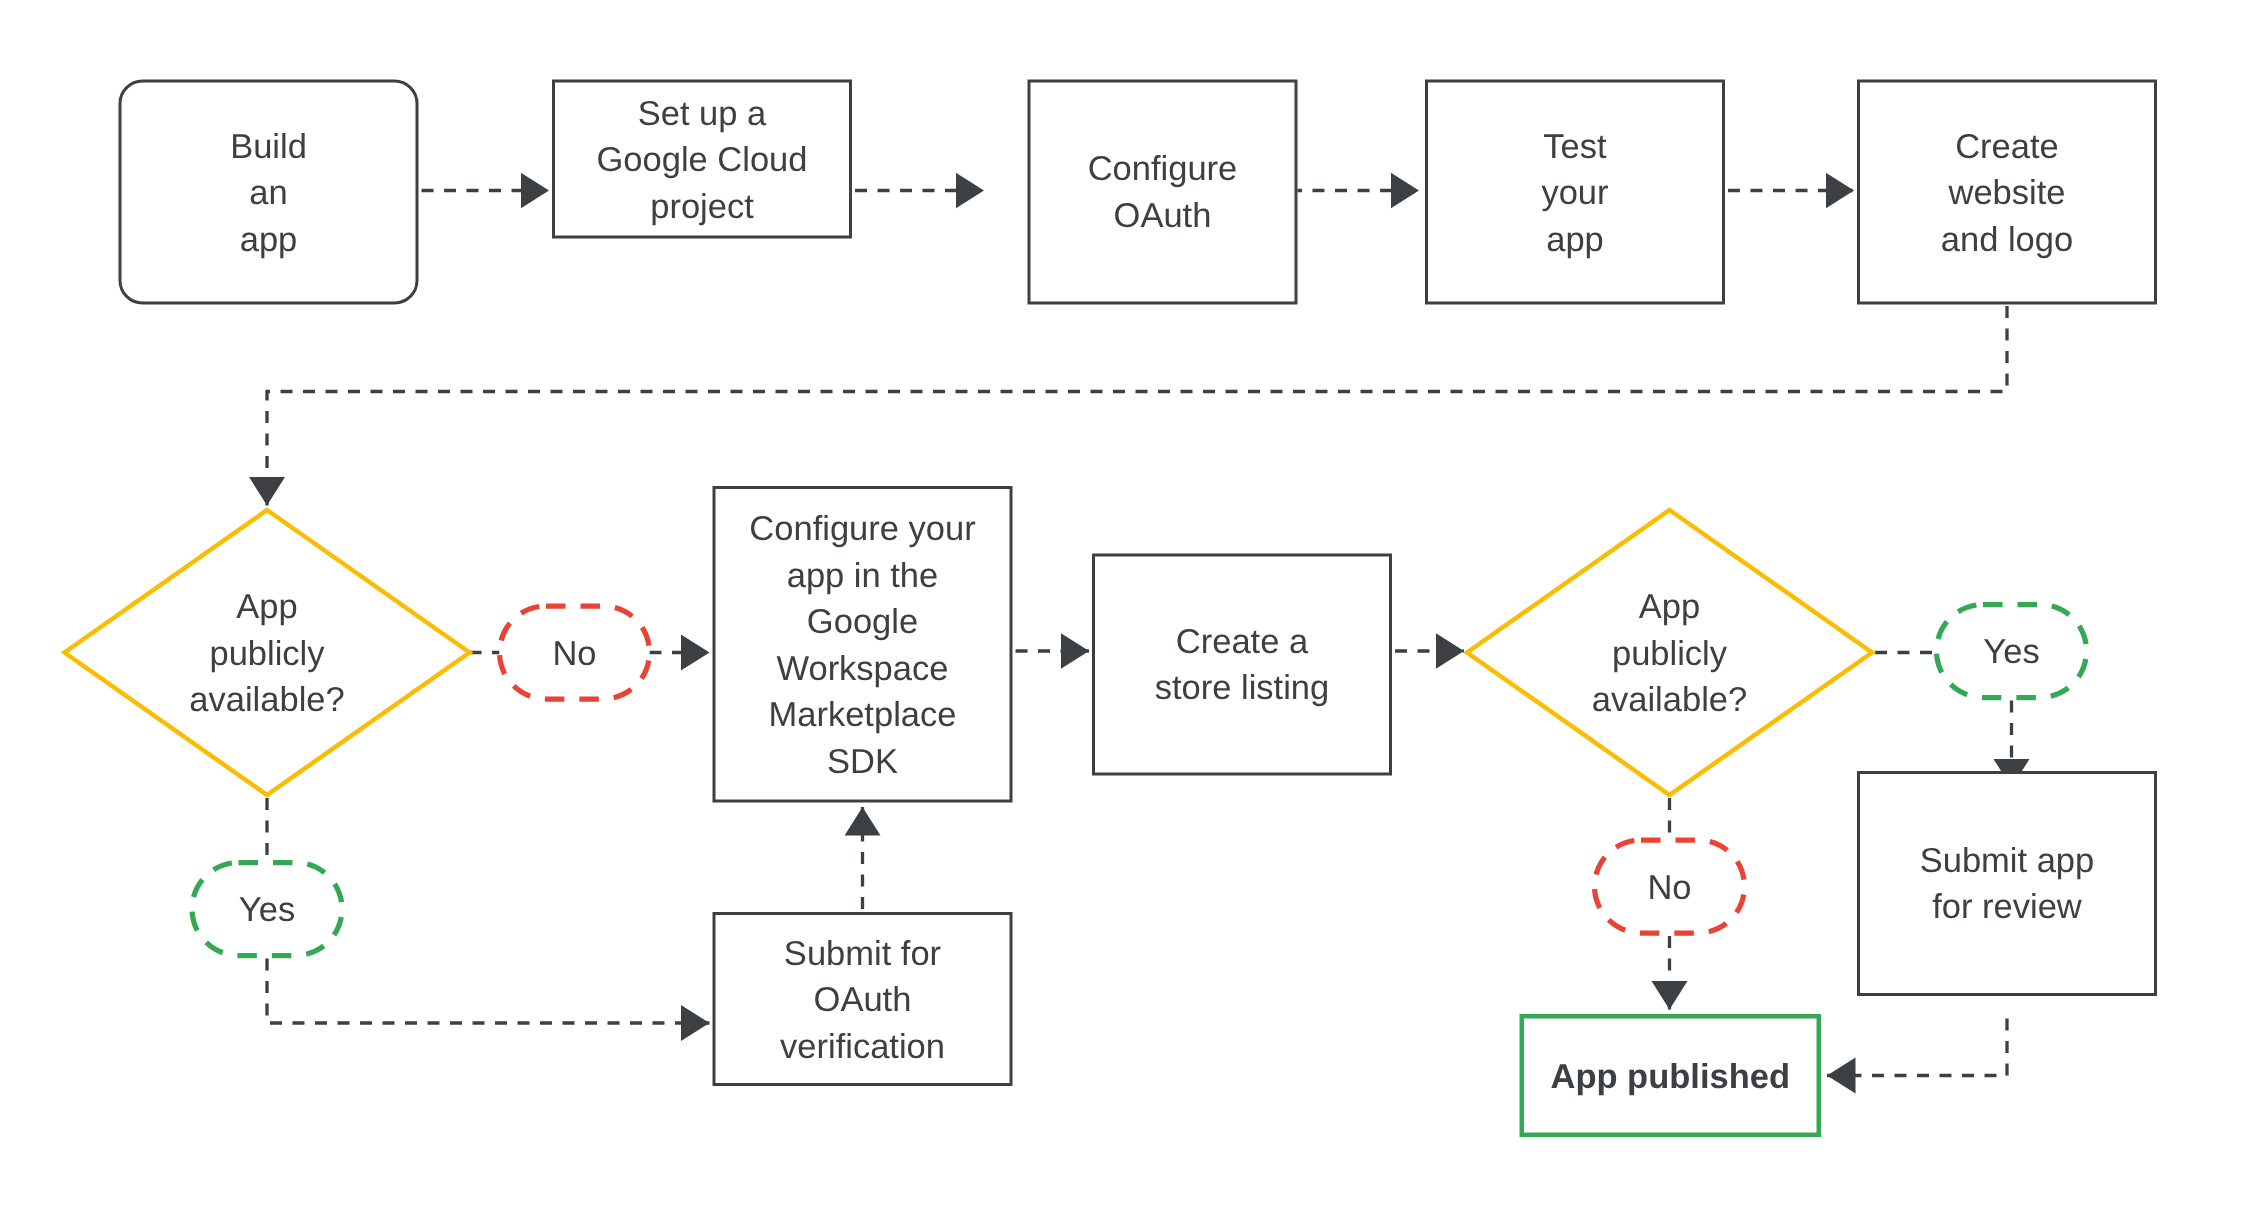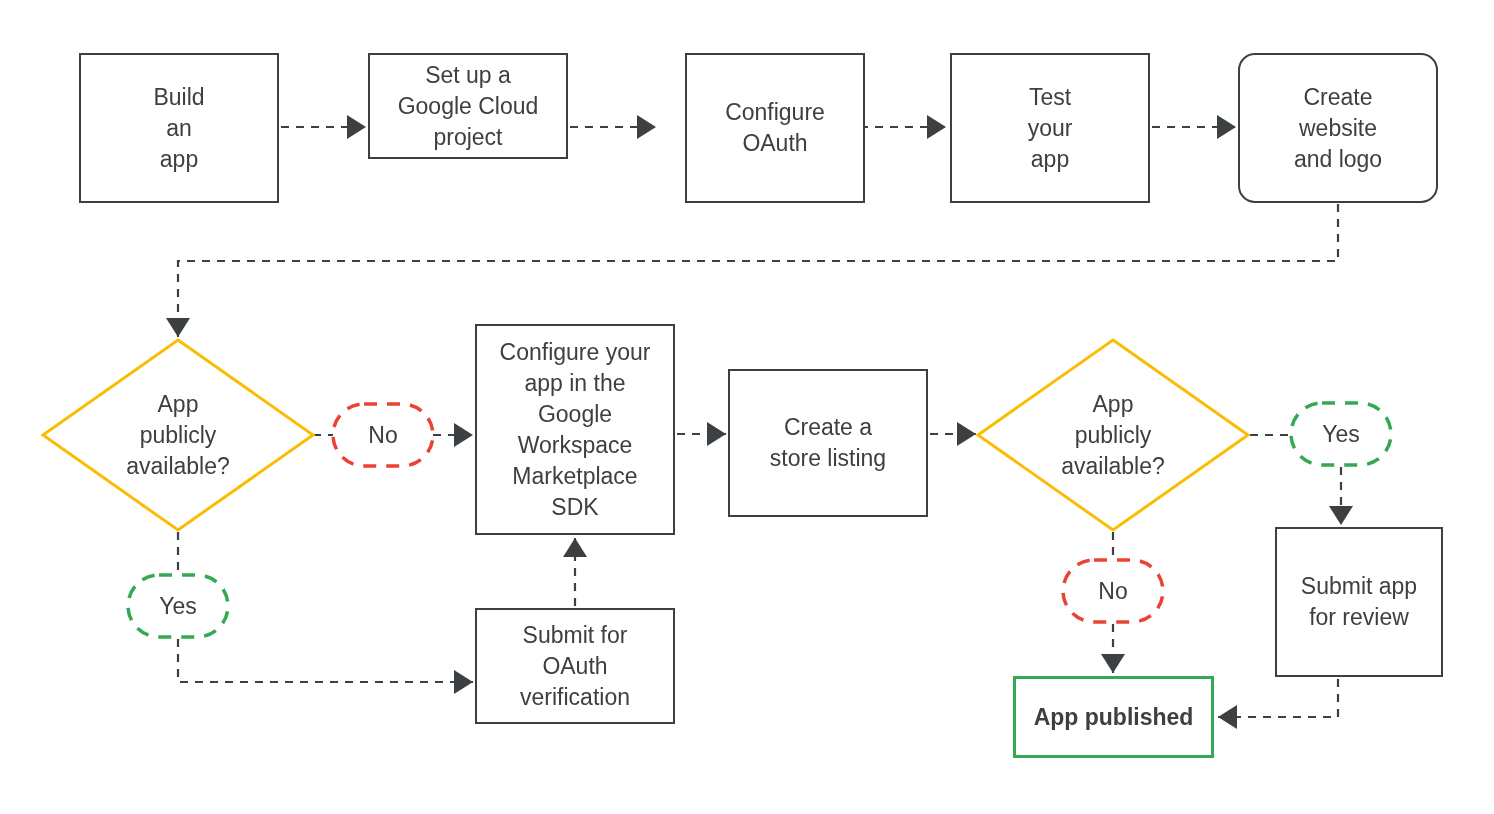--- a/index.html
+++ b/index.html
@@ -84,48 +84,48 @@
 
     <polygon points="178,340 313,435 178,530 43,435" fill="#ffffff" stroke="#fbbc04" stroke-width="3"></polygon>
     <polygon points="1113,340 1248,435 1113,530 978,435" fill="#ffffff" stroke="#fbbc04" stroke-width="3"></polygon>
 
     <rect x="333" y="404" width="100" height="62" rx="31" fill="#ffffff" stroke="#ea4335" stroke-width="3.5" stroke-dasharray="13 10"></rect>
     <rect x="128" y="575" width="100" height="62" rx="31" fill="#ffffff" stroke="#34a853" stroke-width="3.5" stroke-dasharray="13 10"></rect>
     <rect x="1291" y="403" width="100" height="62" rx="31" fill="#ffffff" stroke="#34a853" stroke-width="3.5" stroke-dasharray="13 10"></rect>
     <rect x="1063" y="560" width="100" height="62" rx="31" fill="#ffffff" stroke="#ea4335" stroke-width="3.5" stroke-dasharray="13 10"></rect>
   </svg>
 
-  <div class="node" style="left:79px; top:53px; width:200px; height:150px;">Build
+  <div class="node" style="left:79px; top:53px; width:200px; height:150px;border-radius:16px;">Build
 an
 app</div>
   <div class="node" style="left:368px; top:53px; width:200px; height:106px;">Set up a
 Google Cloud
 project</div>
   <div class="node" style="left:685px; top:53px; width:180px; height:150px;">Configure
 OAuth</div>
   <div class="node" style="left:950px; top:53px; width:200px; height:150px;">Test
 your
 app</div>
-  <div class="node" style="left:1238px; top:53px; width:200px; height:150px;border-radius:17px;">Create
+  <div class="node" style="left:1238px; top:53px; width:200px; height:150px;">Create
 website
 and logo</div>
 
   <div class="node" style="left:475px; top:324px; width:200px; height:211px;">Configure your
 app in the
 Google
 Workspace
 Marketplace
 SDK</div>
   <div class="node" style="left:728px; top:369px; width:200px; height:148px;">Create a
 store listing</div>
 
   <div class="node" style="left:475px; top:608px; width:200px; height:116px;">Submit for
 OAuth
 verification</div>
-  <div class="node" style="left:1238px; top:527px; width:168px; height:150px;margin-left:37px;">Submit app
+  <div class="node" style="left:1238px; top:514px; width:200px; height:150px;">Submit app
 for review</div>
   <div class="node node--published" style="left:1013px; top:676px; width:201px; height:82px;font-weight:bold;">App published</div>
 
   <div class="float-label" style="left:58px; top:380px; width:240px; height:110px;">App
 publicly
 available?</div>
   <div class="float-label" style="left:993px; top:380px; width:240px; height:110px;">App
 publicly
 available?</div>
 

